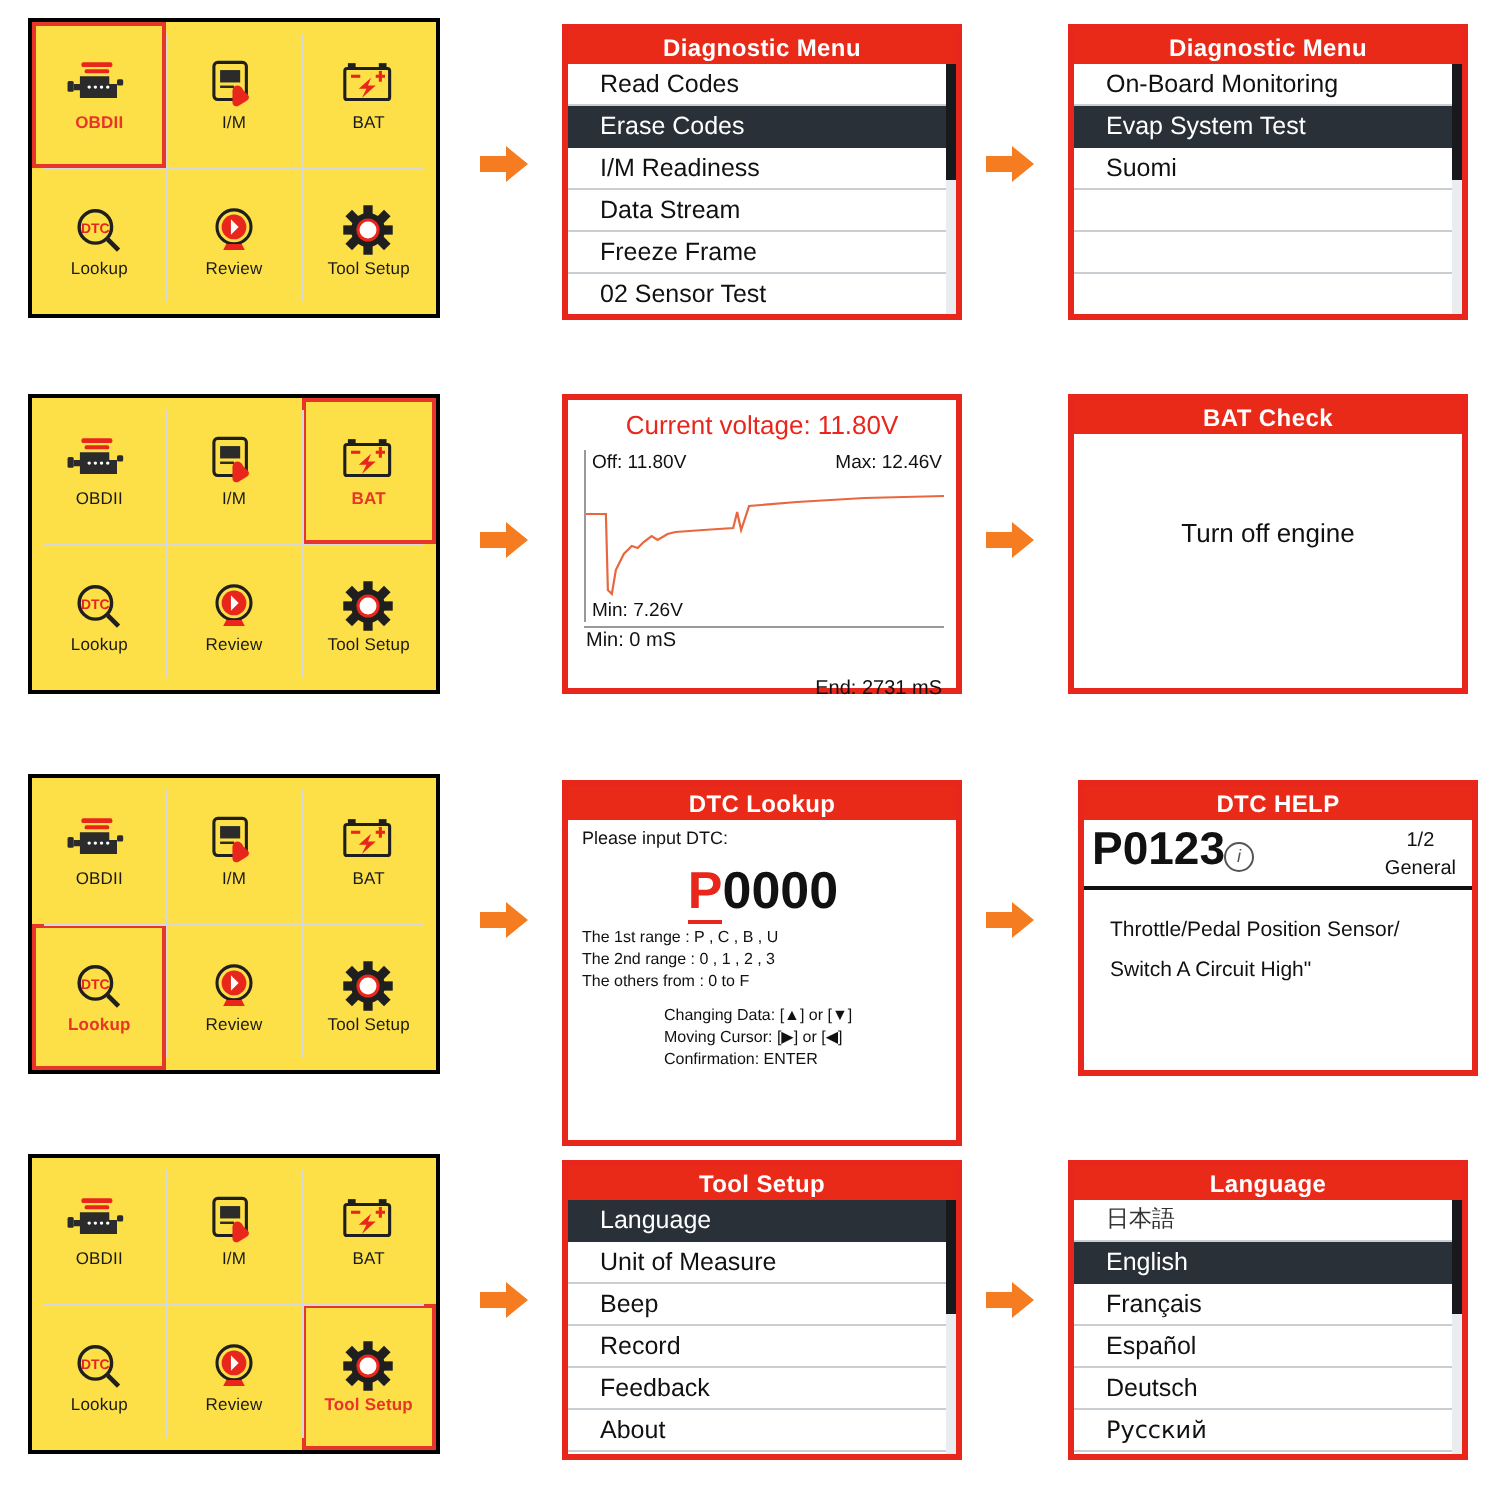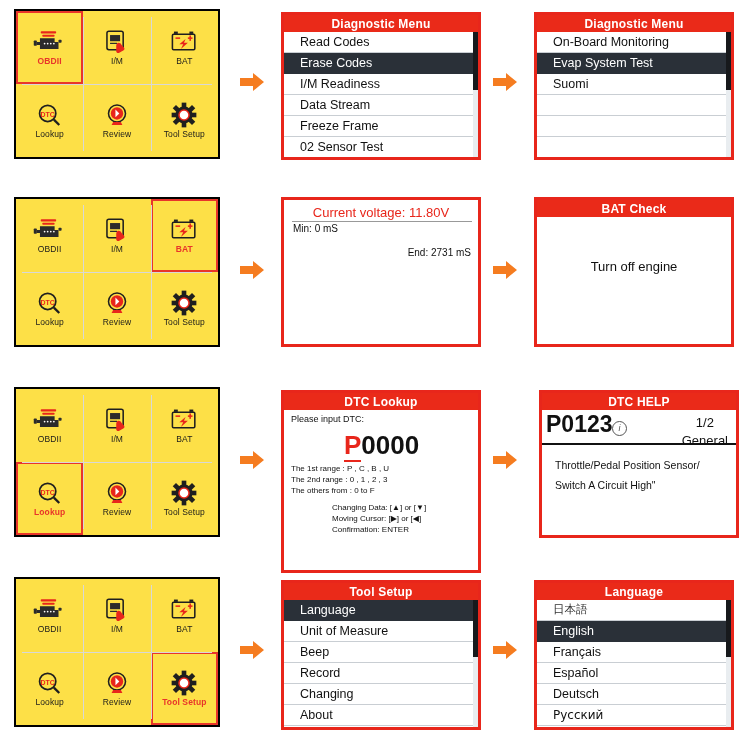--- a/index.html
+++ b/index.html
@@ -80,21 +80,21 @@
   .dtcKeys{margin-top:6px;}
   .dtcKeys div{line-height:1.38;font-size:8px;white-space:nowrap;margin-left:41px;}
 
   
   .p-help{left:534px;top:390px;width:200px;height:148px;}
   .helpHead{position:relative;height:33px;border-bottom:2px solid #111;}
   .helpCode{position:absolute;left:4px;top:3px;font-size:23px;font-weight:bold;color:#111;line-height:1;}
   .infoIcon{position:absolute;left:70px;top:11px;width:13px;height:13px;border:1px solid #555;
             border-radius:50%;font-size:9px;color:#555;display:flex;align-items:center;
             justify-content:center;font-style:italic;line-height:1;}
-  .helpPage{position:absolute;right:8px;top:4px;text-align:center;font-size:13px;color:#111;line-height:1.35;}
+  .helpPage{position:absolute;right:8px;top:4px;text-align:center;font-size:10px;color:#111;line-height:1.35;}
   .helpText{padding:11px 8px 0 13px;}
   .helpText div{font-size:10.5px;color:#111;line-height:1.9;white-space:nowrap;}
 
   .lang-jp{font-family:"DejaVu Sans",sans-serif;font-size:11.5px;color:#333;}
   .lang-ru{font-family:"DejaVu Sans",sans-serif;font-size:12px;}
 </style>
 </head>
 <body>
 
 <div class="sheet">
@@ -303,20 +303,28 @@
     </div>
 
     <div class="arrow" style="left:240px;top:66px;">
       <svg viewBox="0 0 26 22">
           <path d="M0 7h13V2l11 9-11 9v-5H0z" fill="#f57c20"></path>
         </svg>
     </div>
 
     <div class="panel p-bat" style="left:281px;top:4px;">
       <div class="batTitle">Current voltage: 11.80V</div>
+      <div class="graphWrap">
+        <span class="gLabel gl-off">Off: 11.80V</span>
+        <span class="gLabel gl-max">Max: 12.46V</span>
+        <span class="gLabel gl-min">Min: 7.26V</span>
+        <svg width="100%" height="100%" viewBox="0 0 180 86" preserveAspectRatio="none" style="position:absolute;left:0;top:0;">
+          <polyline fill="none" stroke="#e8673f" stroke-width="1.1" vector-effect="non-scaling-stroke" points="0,32 10,32 11,70 13,72 15,60 19,52 23,48 26,49 29,46 33,43 36,45 41,42 45,41 59,40 74,39 76,31 78,40 82,28 106,26 140,24 180,23"></polyline>
+        </svg>
+      </div>
       <div class="batFooter">
         <span class="bf-l">Min: 0 mS</span>
         <span class="bf-r">End: 2731 mS</span>
       </div>
     </div>
 
     <div class="arrow" style="left:493px;top:66px;">
       <svg viewBox="0 0 26 22">
           <path d="M0 7h13V2l11 9-11 9v-5H0z" fill="#f57c20"></path>
         </svg>
@@ -544,21 +552,21 @@
     </div>
 
     <div class="panel" style="left:281px;top:7px;width:200px;height:150px;">
       <div class="titlebar">Tool Setup</div>
       <div class="screenbody">
         <div class="list">
           <div class="litem hl">Language</div>
           <div class="litem">Unit of Measure</div>
           <div class="litem">Beep</div>
           <div class="litem">Record</div>
-          <div class="litem">Changing</div>
+          <div class="litem">Feedback</div>
           <div class="litem">About</div>
           <div class="scrollbar">
             <div class="scrollthumb" style="top:0;height:45%"></div>
           </div>
         </div>
       </div>
     </div>
 
     <div class="arrow" style="left:493px;top:66px;">
       <svg viewBox="0 0 26 22">

